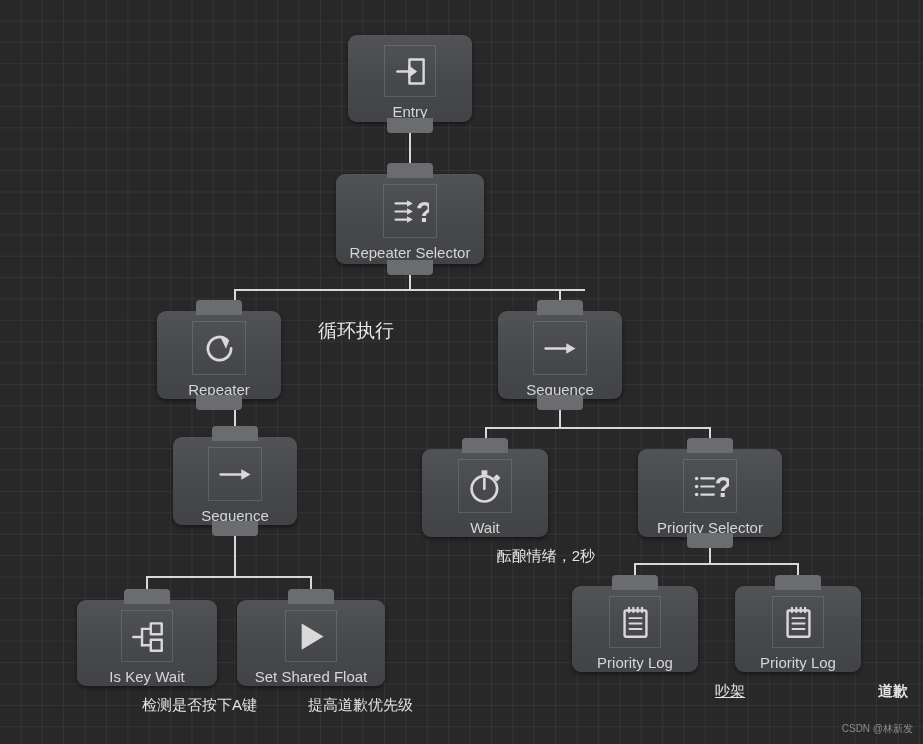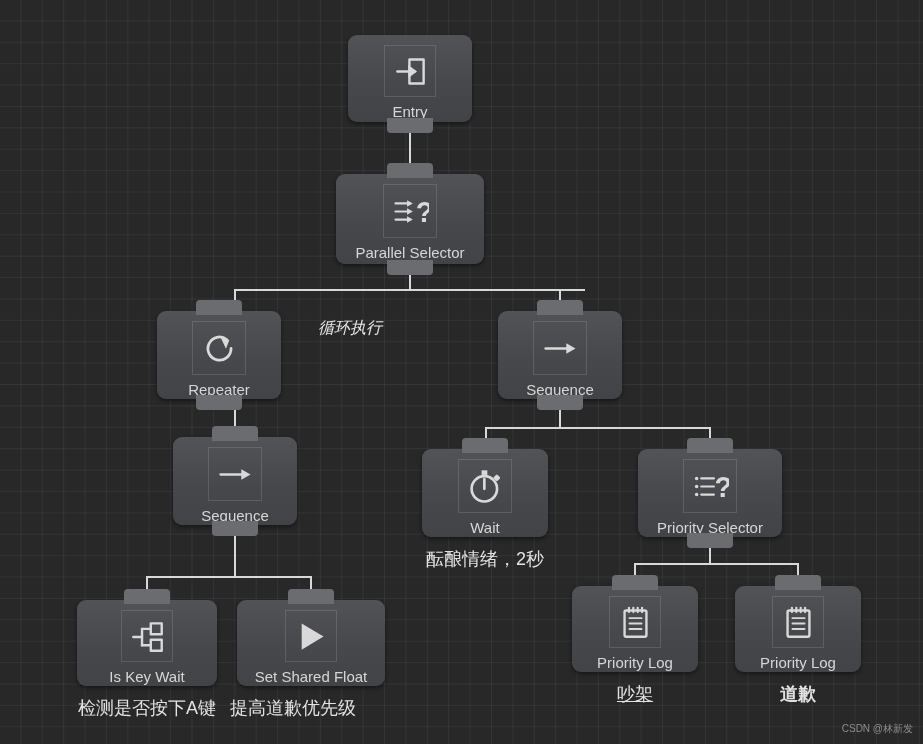--- a/index.html
+++ b/index.html
@@ -72,33 +72,32 @@
     line-height: 1;
     margin-top: 7px;
     white-space: nowrap;
     text-align: center;
   }
 
   
   .caption {
     position: absolute;
     color: #e2e2e2;
-    font-size: 18px;
-    white-space: nowrap;
-    text-align: center;
+    font-size: 15px;
+    white-space: nowrap;
+    text-align: right;
     z-index: 3;
   }
   
   .annotation {
     position: absolute;
     color: #e8e8e8;
-    font-size: 16px;
+    font-size: 19px;
     white-space: nowrap;
     z-index: 3;
-    font-style: italic;
   }
 
   .watermark {
     position: absolute;
     right: 10px;
     bottom: 8px;
     color: #8d8d8d;
     font-size: 10px;
     white-space: nowrap;
     z-index: 5;
@@ -146,21 +145,21 @@
           <svg width="37" height="37" viewBox="0 0 32 32" fill="none" stroke="#d9d9d9" stroke-width="2" stroke-linecap="round" stroke-linejoin="round">
             <line x1="3" y1="9" x2="15" y2="9" stroke-width="1.8"></line>
             <path d="M13 6.2 L18 9 L13 11.8 Z" fill="#d9d9d9" stroke="none"></path>
             <line x1="3" y1="16" x2="15" y2="16" stroke-width="1.8"></line>
             <path d="M13 13.2 L18 16 L13 18.8 Z" fill="#d9d9d9" stroke="none"></path>
             <line x1="3" y1="23" x2="15" y2="23" stroke-width="1.8"></line>
             <path d="M13 20.2 L18 23 L13 25.8 Z" fill="#d9d9d9" stroke="none"></path>
             <text x="20.5" y="25" font-family="Liberation Sans, sans-serif" font-size="25" font-weight="bold" fill="#d9d9d9" stroke="none">?</text>
           </svg>
         </div>
-        <div class="node-label">Parallel Selector</div>
+        <div class="node-label">Repeater Selector</div>
         <div class="nub bot"></div>
       </div>
       <div class="node" style="left: 157px; top: 311px; width: 124px; height: 88px;">
         <div class="nub top"></div>
         <div class="icon-box" style="width: 54px; height: 54px;">
           <svg width="37" height="37" viewBox="0 0 32 32" fill="none" stroke="#d9d9d9" stroke-width="2" stroke-linecap="round" stroke-linejoin="round">
             <path d="M26 16 A10 10 0 1 1 22.2 8.2" stroke-width="2.4"></path>
             <path d="M16.5 5.5 L24.5 8.6 L21.6 16.2 Z" fill="#d9d9d9" stroke="none"></path>
           </svg>
         </div>
@@ -195,21 +194,21 @@
       <div class="caption" style="left: 37px; top: 696px; width: 220px;">检测是否按下A键</div>
       <div class="node" style="left: 237px; top: 600px; width: 148px; height: 86px;">
         <div class="nub top"></div>
         <div class="icon-box" style="width: 52px; height: 52px;">
           <svg width="35" height="35" viewBox="0 0 32 32" fill="none" stroke="#d9d9d9" stroke-width="2" stroke-linecap="round" stroke-linejoin="round">
             <path d="M7 4 L27 16 L7 28 Z" fill="#d9d9d9" stroke="none"></path>
           </svg>
         </div>
         <div class="node-label">Set Shared Float</div>
       </div>
-      <div class="caption" style="left: 183px; top: 696px; width: 220px;">提高道歉优先级</div>
+      <div class="caption" style="left: 193px; top: 696px; width: 220px;">提高道歉优先级</div>
       <div class="node" style="left: 498px; top: 311px; width: 124px; height: 88px;">
         <div class="nub top"></div>
         <div class="icon-box" style="width: 54px; height: 54px;">
           <svg width="37" height="37" viewBox="0 0 32 32" fill="none" stroke="#d9d9d9" stroke-width="2" stroke-linecap="round" stroke-linejoin="round">
             <line x1="3" y1="16" x2="24" y2="16" stroke-width="2"></line>
             <path d="M21 11.5 L29 16 L21 20.5 Z" fill="#d9d9d9" stroke="none"></path>
           </svg>
         </div>
         <div class="node-label">Sequence</div>
         <div class="nub bot"></div>

